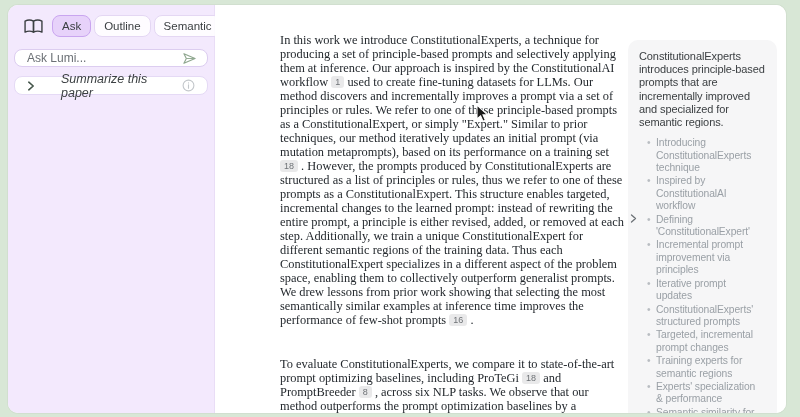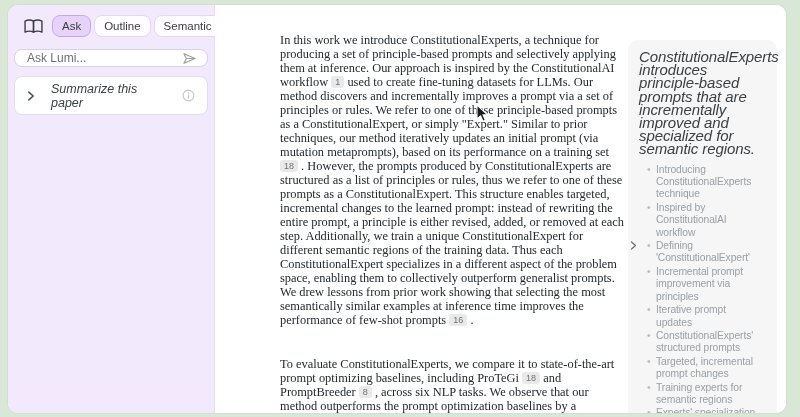--- a/index.html
+++ b/index.html
@@ -34,43 +34,43 @@
     margin-top:12px;background:#fff;border:1px solid #dccdf0;border-radius:8px;height:18px;
     display:flex;align-items:center;padding:0 10px;
   }
   .ask-box input{
     border:none;outline:none;background:transparent;font-size:12px;color:#3c4043;
     width:140px;font-family:"Liberation Sans",sans-serif;
   }
   .ask-box input::placeholder{color:#6b7075;}
   .send{margin-left:auto;display:flex;align-items:center;cursor:pointer;}
   .summarize{
-    margin-top:9px;background:#fff;border:1px solid #e5daf5;border-radius:8px;height:39px;
-    display:flex;align-items:center;padding:0 12px;gap:16px;cursor:pointer;
+    margin-top:9px;background:#fff;border:1px solid #e5daf5;border-radius:8px;height:19px;
+    display:flex;align-items:center;padding:0 12px;gap:26px;cursor:pointer;
   }
   .summarize-label{font-style:italic;font-size:12.5px;color:#3c4043;}
   
   .main{flex:1;position:relative;background:#fff;}
   .article{
     position:absolute;left:65px;top:28px;width:345px;
     font-family:"Liberation Serif",serif;font-size:12.4px;line-height:14px;color:var(--text);
   }
   .article p{margin:0 0 30px 0;}
   .cite{
     display:inline-block;background:var(--cite-bg);color:#6e7276;
     font-family:"Liberation Sans",sans-serif;font-size:9px;line-height:10px;
     padding:1px 4px;border-radius:3px;vertical-align:1px;cursor:pointer;
   }
   
   .summary{position:absolute;left:413px;top:35px;width:149px;}
   .card{
     background:var(--card-bg);border-radius:10px;padding:10px 8px 12px 11px;margin-bottom:16px;
   }
   .card-title{
-    font-size:15px;letter-spacing:-0.1px;line-height:13.2px;color:#3c4043;margin:0 0 7px 0;font-style:italic;
+    font-size:11px;letter-spacing:-0.1px;line-height:13.2px;color:#3c4043;margin:0 0 7px 0;
   }
   .card ul{list-style:none;margin:8px;padding:0;}
   .card li{
     position:relative;font-size:10.3px;letter-spacing:-0.1px;line-height:12.4px;
     color:var(--muted);padding-left:9px;margin-top:1px;cursor:pointer;
   }
   .card li::before{content:"\2022";position:absolute;left:0;top:0;color:#b9bdc2;}
   .li-chevron{
     position:absolute;left:-17px;top:0.5px;width:8px;height:11px;color:#6b7075;
   }

